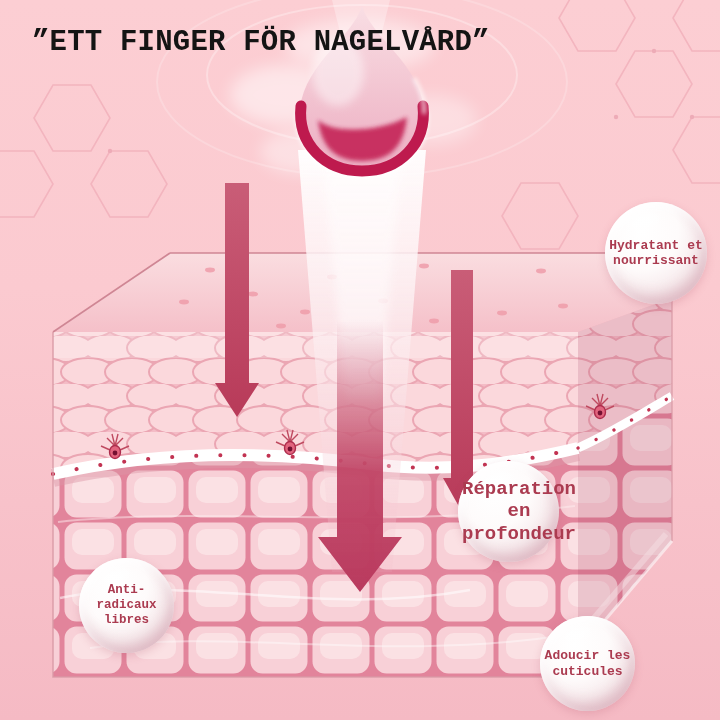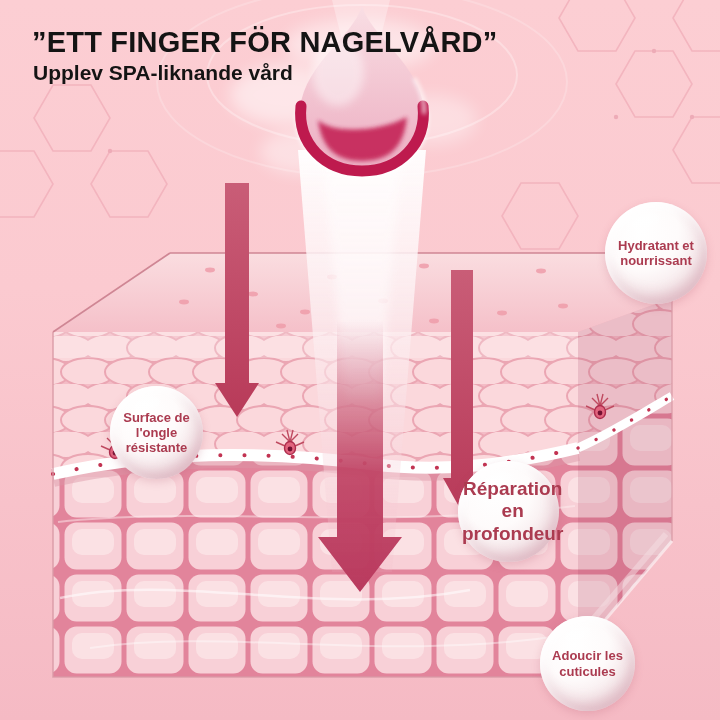--- a/index.html
+++ b/index.html
@@ -1,19 +1,19 @@
 <!DOCTYPE html>
 <html><head>
 <meta charset="utf-8">
 <style>
   html,body{margin:0;padding:0;background:#e9e9e9;}
   .stage{
     position:relative;width:720px;height:720px;overflow:hidden;
     background:linear-gradient(180deg,#fcced3 0%,#fbcad0 40%,#f8c2ca 70%,#f5bac4 100%);
-    font-family:Liberation Sans, sans-serif;
+    font-family:Liberation Mono, monospace;
   }
   .stage svg{position:absolute;left:0;top:0;}
   .headline{
     position:absolute;left:32px;top:26px;z-index:30;
     font-size:29px;font-weight:800;color:#141414;letter-spacing:.2px;white-space:nowrap;
   }
   .subheadline{
     position:absolute;left:33px;top:61px;z-index:30;
     font-size:21px;font-weight:700;color:#141414;white-space:nowrap;
   }
@@ -217,28 +217,27 @@
       <path d="M300,112 C297,147 324,174 362,174 C400,174 427,147 424,112" fill="none" stroke="#ffffff" stroke-width="9" opacity=".8" filter="url(#b2)"></path>
       <path d="M362,6 C352,38 306,62 300,108 C296,144 324,172 362,172 C400,172 428,144 424,108 C418,62 372,38 362,6 Z" fill="url(#dropBody)"></path>
       <path d="M301,106 C297,144 325,171 362,171 C399,171 427,144 423,106" fill="none" stroke="#be1a4e" stroke-width="11" stroke-linecap="round"></path>
       <path d="M318,120 C322,150 338,161 362,161 C390,161 404,147 407,117 C380,132 332,134 318,120 Z" fill="#c62a5c" opacity=".95" filter="url(#b2)"></path>
       <ellipse cx="338" cy="72" rx="26" ry="34" fill="#ffffff" opacity=".45" filter="url(#b4)"></ellipse>
       <path d="M414,78 C422,92 425,104 424,114" fill="none" stroke="#ffffff" stroke-width="4" opacity=".7" filter="url(#b2)"></path>
     </g>
   </svg>
 
   <div class="headline">”ETT FINGER FÖR NAGELVÅRD”</div>
-  <div class="subheadline">Upplev SPA-liknande vård</div>
 
   <div class="bubble b-hydratant">
     <span>Hydratant et nourrissant</span>
   </div>
-  <div class="bubble b-surface">
-    <span>Surface de l'ongle résistante</span>
-  </div>
   <div class="bubble b-reparation">
     <span>Réparation en profondeur</span>
   </div>
+  <div class="bubble b-anti">
+    <span>Anti-radicaux libres</span>
+  </div>
   <div class="bubble b-adoucir">
     <span>Adoucir les cuticules</span>
   </div>
 
 </div>
 
 </body></html>

